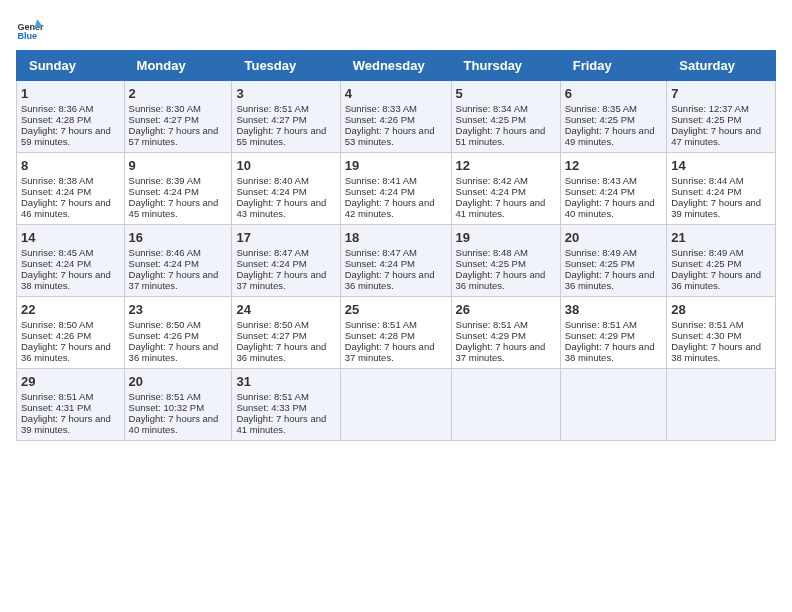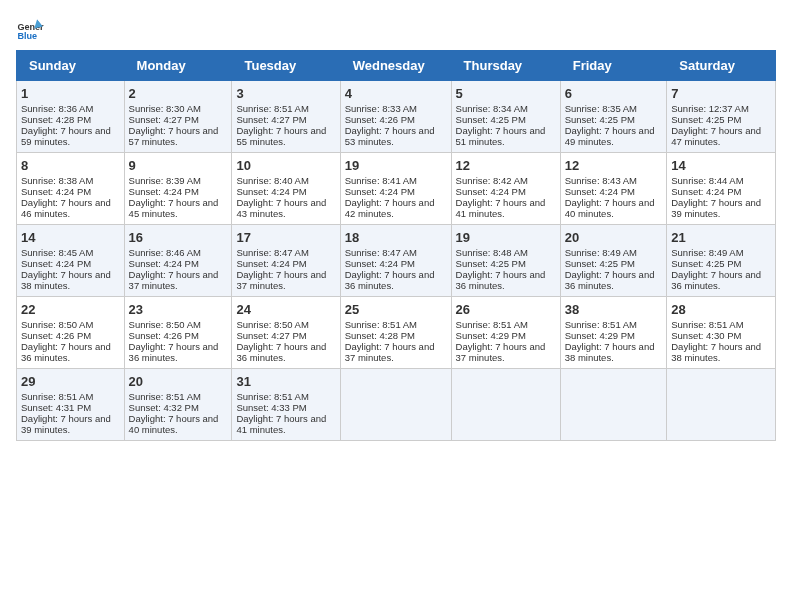--- a/index.html
+++ b/index.html
@@ -143,21 +143,21 @@
         <td><span class="day-number">22</span><span>Sunrise: 8:50 AM</span><br><span>Sunset: 4:26 PM</span><br><span>Daylight: 7 hours and 36 minutes.</span></td>
         <td><span class="day-number">23</span><span>Sunrise: 8:50 AM</span><br><span>Sunset: 4:26 PM</span><br><span>Daylight: 7 hours and 36 minutes.</span></td>
         <td><span class="day-number">24</span><span>Sunrise: 8:50 AM</span><br><span>Sunset: 4:27 PM</span><br><span>Daylight: 7 hours and 36 minutes.</span></td>
         <td><span class="day-number">25</span><span>Sunrise: 8:51 AM</span><br><span>Sunset: 4:28 PM</span><br><span>Daylight: 7 hours and 37 minutes.</span></td>
         <td><span class="day-number">26</span><span>Sunrise: 8:51 AM</span><br><span>Sunset: 4:29 PM</span><br><span>Daylight: 7 hours and 37 minutes.</span></td>
         <td><span class="day-number">38</span><span>Sunrise: 8:51 AM</span><br><span>Sunset: 4:29 PM</span><br><span>Daylight: 7 hours and 38 minutes.</span></td>
         <td><span class="day-number">28</span><span>Sunrise: 8:51 AM</span><br><span>Sunset: 4:30 PM</span><br><span>Daylight: 7 hours and 38 minutes.</span></td>
       </tr>
       <tr>
         <td><span class="day-number">29</span><span>Sunrise: 8:51 AM</span><br><span>Sunset: 4:31 PM</span><br><span>Daylight: 7 hours and 39 minutes.</span></td>
-        <td><span class="day-number">20</span><span>Sunrise: 8:51 AM</span><br><span>Sunset: 4:32 PM</span><br><span>Daylight: 7 hours and 40 minutes.</span></td>
+        <td><span class="day-number">20</span><span>Sunrise: 8:51 AM</span><br><span>Sunset: 10:32 PM</span><br><span>Daylight: 7 hours and 40 minutes.</span></td>
         <td><span class="day-number">31</span><span>Sunrise: 8:51 AM</span><br><span>Sunset: 4:33 PM</span><br><span>Daylight: 7 hours and 41 minutes.</span></td>
         <td></td>
         <td></td>
         <td></td>
         <td></td>
       </tr>
     </tbody>
 </table>
 
 </body></html>

